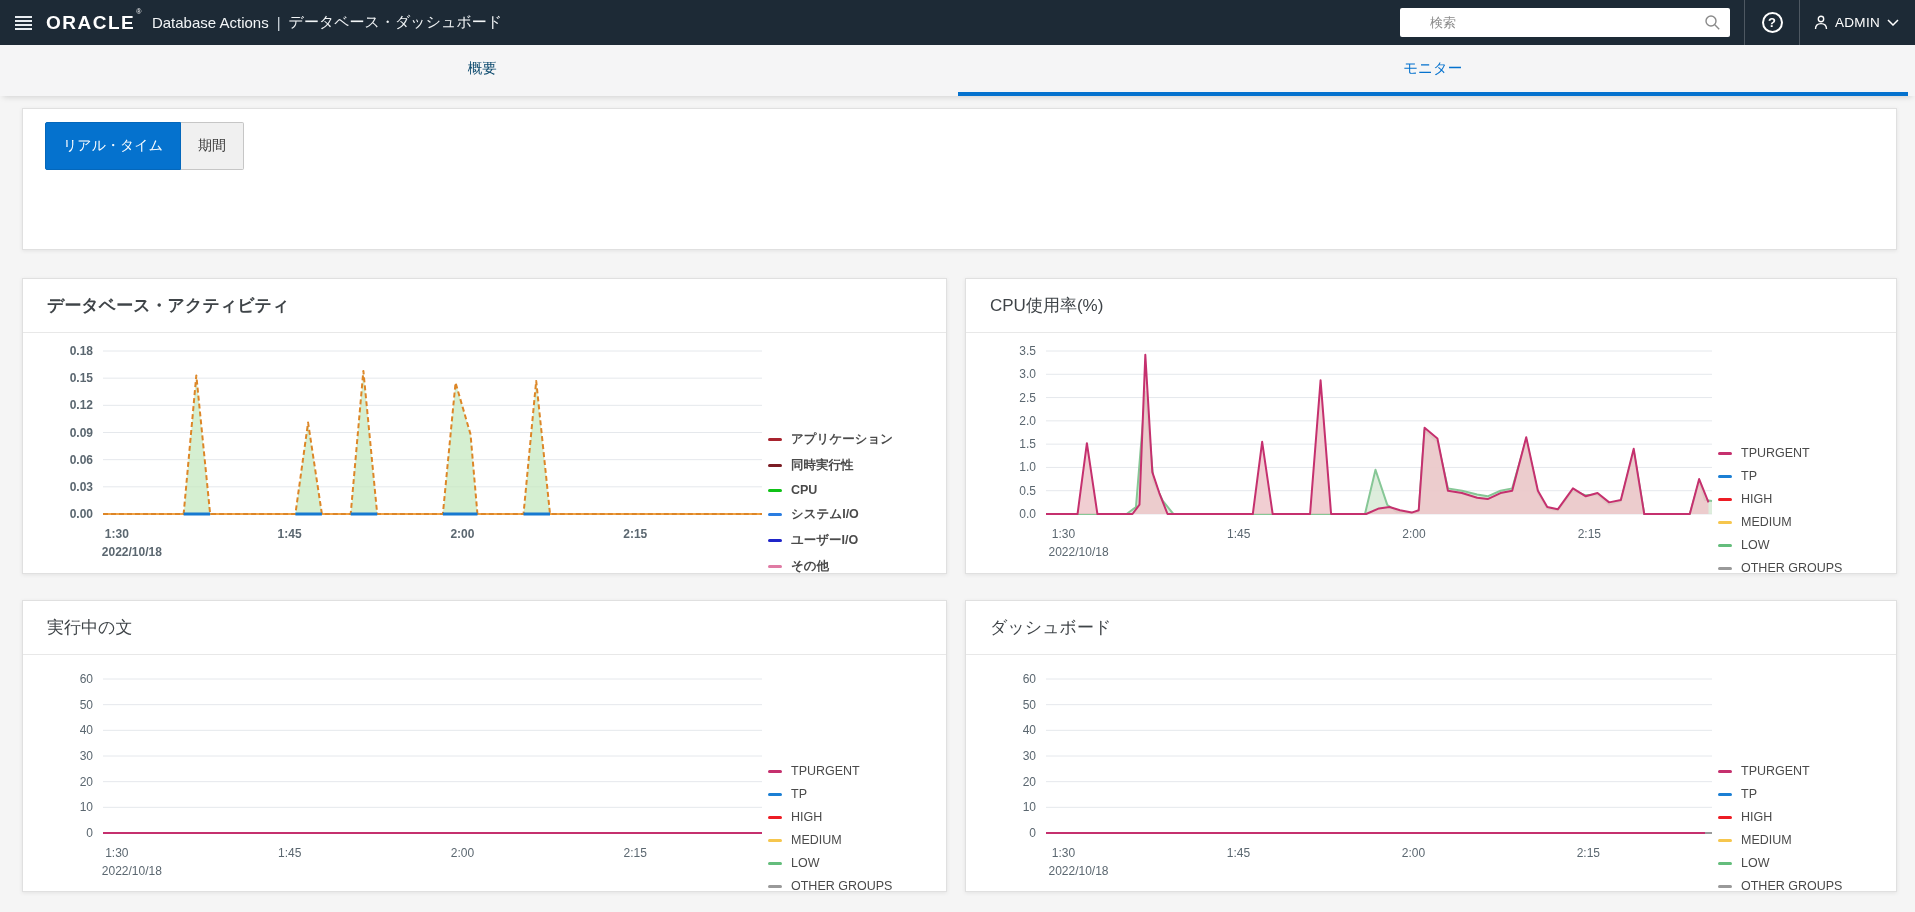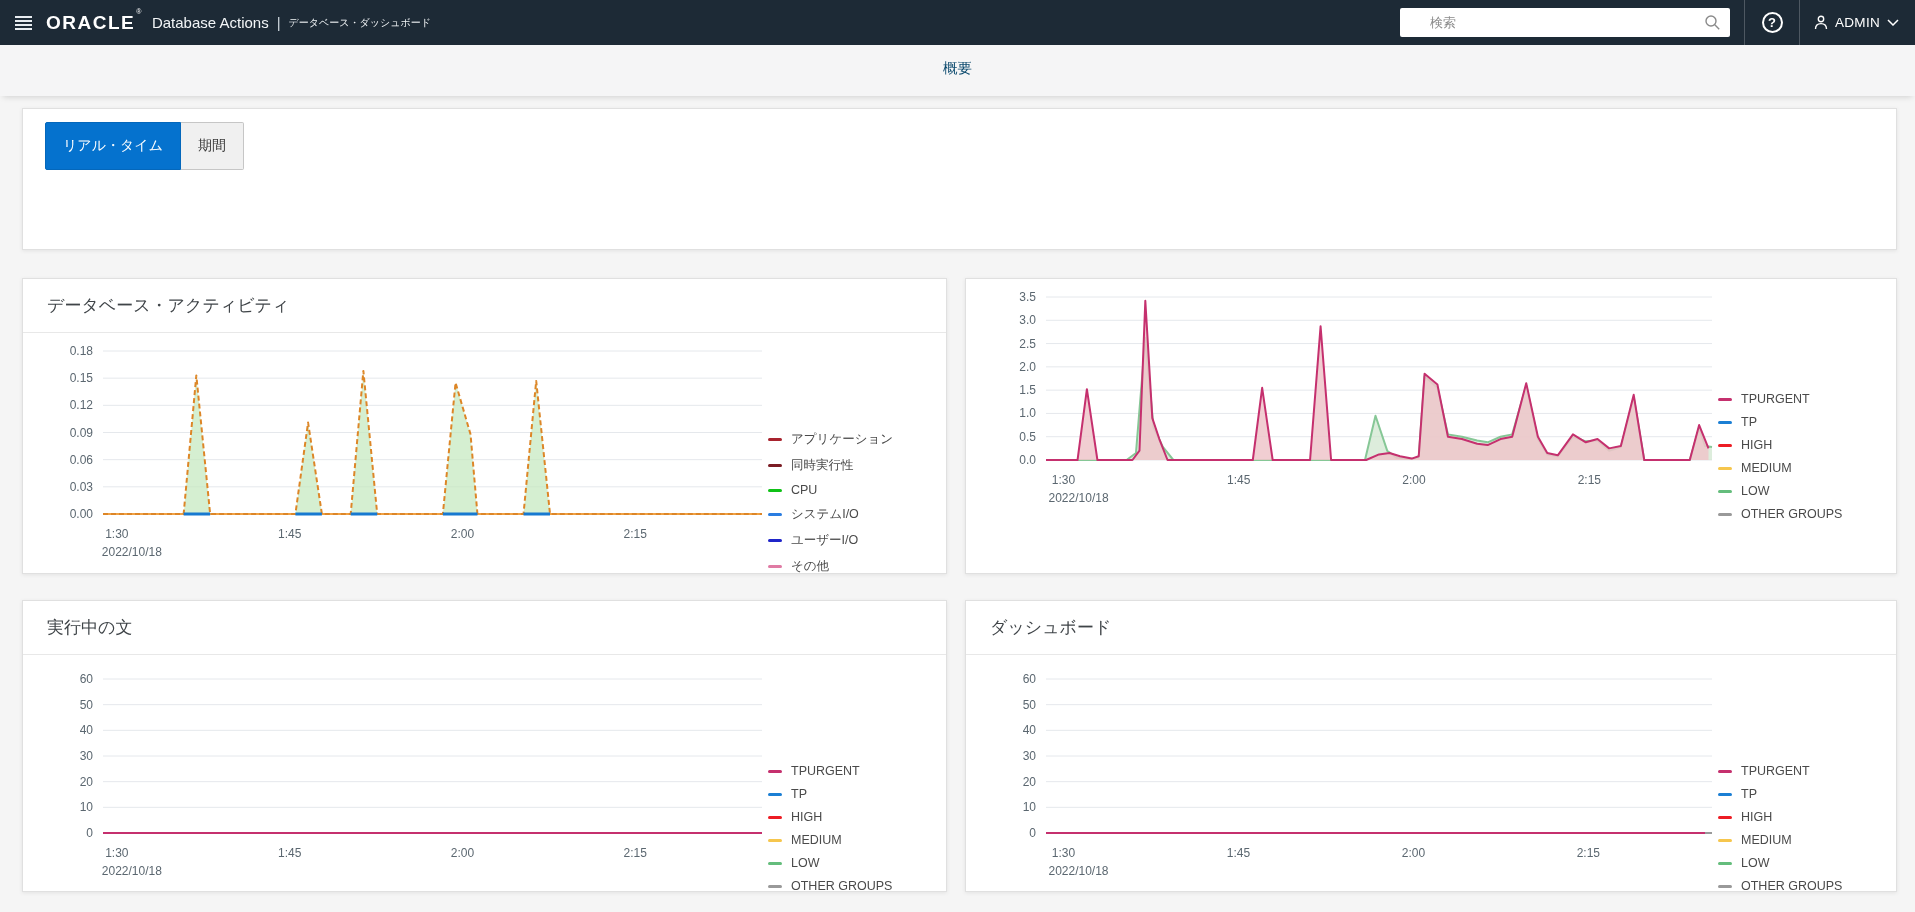--- a/index.html
+++ b/index.html
@@ -10,21 +10,21 @@
   .header { position:absolute; left:0; top:0; width:1915px; height:45px;
     background:#1d2a36; display:flex; align-items:center; color:#fff; z-index:30; }
   .hamburger { width:46px; height:45px; display:flex; align-items:center;
     justify-content:center; cursor:pointer; }
   .hamburger .bars { display:flex; flex-direction:column; gap:2px; }
   .hamburger .bars i { display:block; width:17px; height:2px; background:#e8edf1; }
   .brand { font-weight:700; font-size:19px; letter-spacing:1.5px; margin-right:10px; position:relative; }
   .brand sup { font-size:7px; position:relative; top:-7px; left:1px; font-weight:400; }
   .prod { font-size:15px; font-weight:400; color:#f2f5f7; }
   .sep  { font-size:15px; margin:0 8px; color:#cfd8df; }
-  .ptitle { font-size:10px; color:#f2f5f7; }
+  .ptitle { font-size:15px; color:#f2f5f7; }
   .hspacer { flex:1; }
   .searchbox { position:relative; width:330px; height:29px; margin-right:14px; }
   .searchbox input { width:100%; height:100%; border:none; border-radius:2px;
     padding:0 34px 0 30px; font-size:13px; color:#333; outline:none;
     font-family:"Liberation Sans", sans-serif; }
   .searchbox input::placeholder { color:#8a8a8a; }
   .searchbox svg { position:absolute; right:9px; top:6px; }
   .hdivider { width:1px; height:45px; background:rgba(255,255,255,0.22); }
   .helpbtn { width:54px; height:45px; display:flex; align-items:center; justify-content:center; cursor:pointer; }
   .helpcircle { width:21px; height:21px; border:2px solid #fff; border-radius:50%;
@@ -47,21 +47,21 @@
     color:#3f4448; border-bottom:1px solid #e8e8e8; white-space:nowrap; }
   .card-body { display:flex;align-items:flex-end; }
 
   .toolbar-card { left:22px; top:108px; width:1875px; height:142px; }
   .btn-group { display:flex; margin:13px 0 0 22px; }
   .btn { height:48px; font-size:14px; padding:0 17px; display:flex; align-items:center;
     cursor:pointer; font-family:"Liberation Sans", sans-serif; }
   .btn.active { background:#0572ce; color:#fff; border:1px solid #0467bb; border-radius:2px 0 0 2px; }
   .btn.plain  { background:#f0f0f0; color:#3a3a3a; border:1px solid #c6c6c6; border-left:none; border-radius:0 2px 2px 0; }
 
-  .chart-card-1 { left:22px;  top:278px; width:925px; height:296px; }
+  .chart-card-1 { left:22px;  top:278px; width:925px; height:296px;font-weight:bold; }
   .chart-card-2 { left:965px; top:278px; width:932px; height:296px; }
   .chart-card-3 { left:22px;  top:600px; width:925px; height:292px; }
   .chart-card-4 { left:965px; top:600px; width:932px; height:292px; }
 
   svg.chart { display:block; }
   svg text.tick { font-size:12px; fill:#5b6770; font-family:"Liberation Sans", sans-serif; }
 
   .legend { width:178px; display:flex; flex-direction:column; justify-content:center;
     gap:9px; padding-right:6px; }
   .legend-item { display:flex; align-items:center; gap:9px; }
@@ -106,20 +106,21 @@
     </svg>
     <span class="uname">ADMIN</span>
     <svg width="12" height="7" viewBox="0 0 12 7">
       <polyline points="1,1 6,6 11,1" fill="none" stroke="#fff" stroke-width="1.5"></polyline>
     </svg>
   </div>
 </div>
 
 <div class="tabstrip">
   <div class="tab">概要</div>
+  <div class="tab active">モニター</div>
 </div>
 
 <div class="card toolbar-card">
   <div class="btn-group">
     <button class="btn active">リアル・タイム</button>
     <button class="btn plain">期間</button>
   </div>
 </div>
 
 <div class="card chart-card-1">
@@ -177,20 +178,21 @@
         </div>
         <div class="legend-item">
           <span class="legend-swatch" style="background: rgb(224, 123, 164);"></span>
           <span class="legend-label">その他</span>
         </div>
       </div>
   </div>
 </div>
 
 <div class="card chart-card-2">
+  <div class="card-title">CPU使用率(%)</div>
   <div class="card-body">
     <svg class="chart" width="752" height="242">
         <line x1="80" x2="746" y1="18" y2="18" stroke="#e5e8ec" stroke-width="1"></line>
         <text x="70" y="22" text-anchor="end" class="tick">3.5</text>
         <line x1="80" x2="746" y1="41.28571428571429" y2="41.28571428571429" stroke="#e5e8ec" stroke-width="1"></line>
         <text x="70" y="45.28571428571429" text-anchor="end" class="tick">3.0</text>
         <line x1="80" x2="746" y1="64.57142857142857" y2="64.57142857142857" stroke="#e5e8ec" stroke-width="1"></line>
         <text x="70" y="68.57142857142857" text-anchor="end" class="tick">2.5</text>
         <line x1="80" x2="746" y1="87.85714285714286" y2="87.85714285714286" stroke="#e5e8ec" stroke-width="1"></line>
         <text x="70" y="91.85714285714286" text-anchor="end" class="tick">2.0</text>

